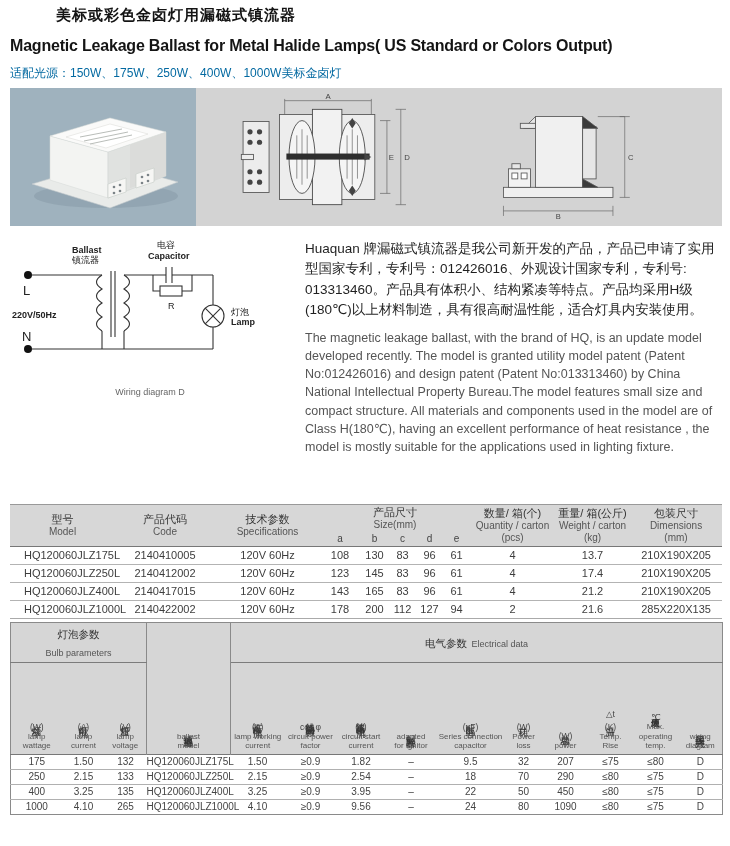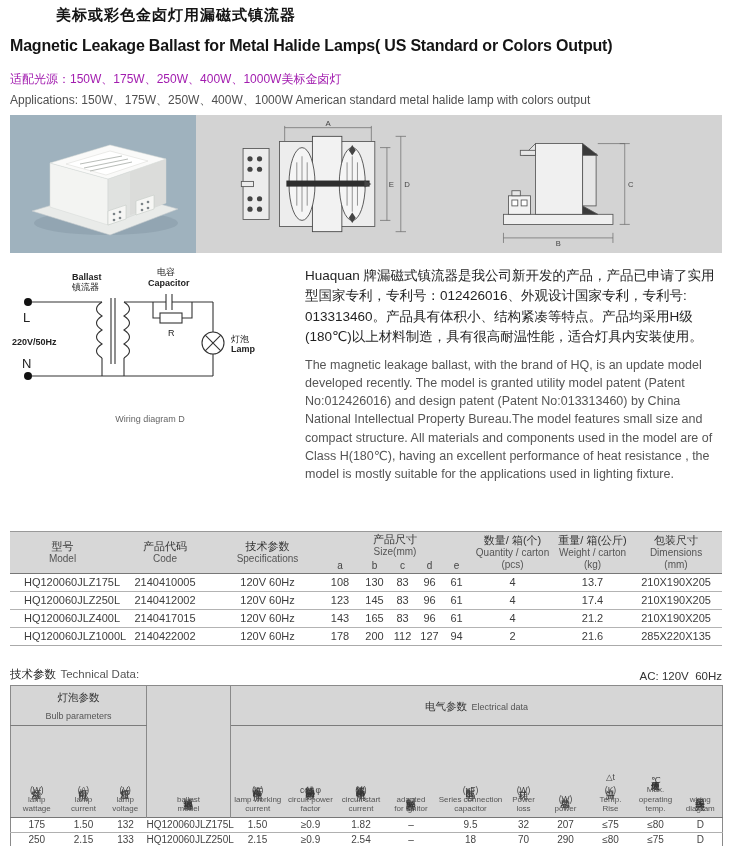--- a/index.html
+++ b/index.html
@@ -4,21 +4,21 @@
 <style>
   * { margin:0; padding:0; box-sizing:border-box; }
   html,body { background:#ffffff; }
   .page { position:relative; width:730px; height:846px; background:#fff; overflow:hidden;
           font-family:"Liberation Sans","DejaVu Sans",sans-serif; }
 
   
   .hd { margin:6px 8px 0 10px; }
   .t-zh { font-size:15px; font-weight:700; color:#141414; letter-spacing:1px;margin-left:46px; }
   .t-en { font-size:16px; font-weight:700; color:#141414; margin-top:12px; letter-spacing:-0.2px; }
-  .fit-zh { font-size:12px; color:#a21caf; margin-top:16px; }
+  .fit-zh { font-size:12px; color:#0369a1; margin-top:10px; }
   .fit-en { font-size:12px; color:#4f4f4f; margin-top:4px; }
 
   
   .imgs { margin:6px 8px 0 10px; height:138px; display:flex; }
   .photo-panel { width:186px; height:138px; background:#9fb2be; flex:none; }
   .draw-panel { flex:1; height:138px; background:#d3d3d3; display:flex; align-items:center;
                 padding-left:32px; gap:58px; }
 
   
   .mid { margin:13px 8px 0 10px; display:flex; }
@@ -75,21 +75,20 @@
 </style>
 </head>
 <body>
 
 <div class="page">
 
   <div class="hd">
     <div class="t-zh">美标或彩色金卤灯用漏磁式镇流器</div>
     <div class="t-en">Magnetic Leakage Ballast for Metal Halide Lamps( US Standard or  Colors Output)</div>
     <div class="fit-zh">适配光源：150W、175W、250W、400W、1000W美标金卤灯</div>
-    <div class="fit-en">Applications: 150W、175W、250W、400W、1000W American standard metal halide lamp with colors output</div>
   </div>
 
   <div class="imgs">
     <div class="photo-panel">
       <svg width="186" height="138" viewBox="0 0 186 138">
         <rect x="0" y="0" width="186" height="138" fill="#9fb2be"></rect>
         <ellipse cx="96" cy="108" rx="72" ry="12" fill="#8da0ac" opacity="0.7"></ellipse>
         <polygon points="22,96 96,74 168,94 100,120" fill="#e9ebe9" stroke="#c2c9cc" stroke-width="0.6"></polygon>
         <polygon points="40,48 40,92 98,110 98,64" fill="#f3f4f2" stroke="#d4d8d6" stroke-width="0.5"></polygon>
         <polygon points="98,64 98,110 156,88 156,44" fill="#e0e2e0" stroke="#cfd3d0" stroke-width="0.5"></polygon>
@@ -320,27 +319,20 @@
           <td>112</td>
           <td>127</td>
           <td>94</td>
           <td>2</td>
           <td>21.6</td>
           <td>285X220X135</td>
         </tr>
       </tbody>
   </table>
 
-  <div class="tech-cap">
-    <div>
-      <span class="zh">技术参数</span>
-      <span class="en">Technical Data:</span>
-    </div>
-    <div class="ac">AC: 120V  60Hz</div>
-  </div>
 
   <table class="tech-table">
     <colgroup>
       <col style="width:52px">
         <col style="width:42px">
         <col style="width:42px">
         <col style="width:84px">
       <col style="width:54px">
         <col style="width:52px">
         <col style="width:49px">

